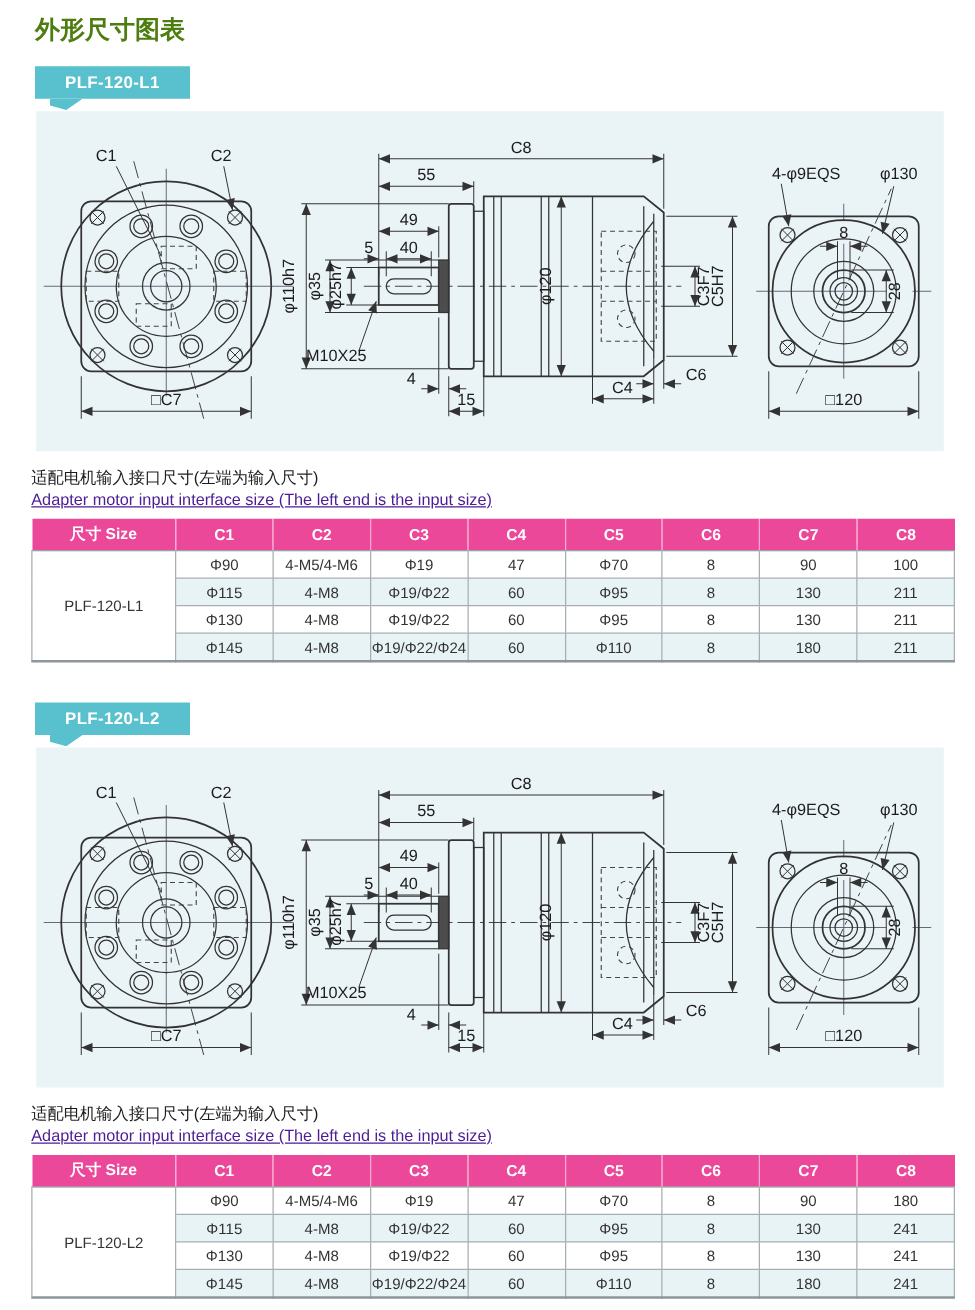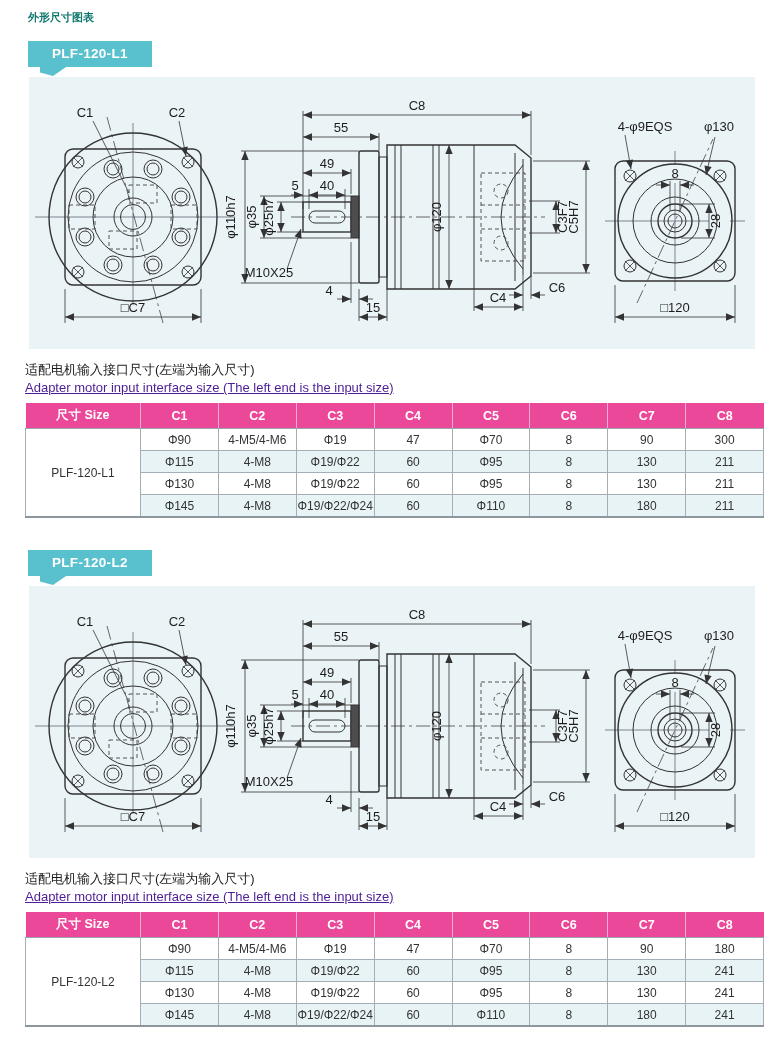--- a/index.html
+++ b/index.html
@@ -1,18 +1,18 @@
 <!DOCTYPE html>
 <html><head>
 <meta charset="utf-8">
 <style>
   html,body{margin:0;padding:0;}
   body{width:780px;height:1048px;background:#ffffff;overflow:hidden;
        font-family:"Liberation Sans",sans-serif;color:#222;}
-  .page-title{font-size:11px;font-weight:bold;color:#0f766e;margin:10px 0 2px 28px;}
+  .page-title{font-size:20px;font-weight:bold;color:#4d7c0f;margin:10px 0 2px 28px;}
   .page-subtitle{font-size:13px;color:#4a4a4a;margin:0 0 0 28px;}
   .badge{display:inline-block;position:relative;background:#58c1cd;color:#fff;
          font-weight:bold;font-size:13.5px;padding:5px 24px 6px 24px;
          margin:14px 0 0 28px;letter-spacing:.3px;}
   .badge::after{content:"";position:absolute;left:12px;bottom:-9px;width:26px;height:9px;
          background:#58c1cd;clip-path:polygon(0 0,100% 0,50% 100%,0 60%);}
   .sec2 .badge{margin-top:32px;}
   .panel{width:726px;height:272px;background:#eaf3f6;margin:10px 0 0 29px;}
   .panel svg{display:block;width:726px;height:272px;}
   .sub-zh{font-size:13px;color:#1c1c1c;margin:12px 0 1px 25px;}
@@ -285,21 +285,21 @@
       <tbody>
         <tr>
           <td class="model" rowspan="4">PLF-120-L1</td>
           <td>Φ90</td>
           <td>4-M5/4-M6</td>
           <td>Φ19</td>
           <td>47</td>
           <td>Φ70</td>
           <td>8</td>
           <td>90</td>
-          <td>300</td>
+          <td>100</td>
         </tr>
         <tr>
           <td>Φ115</td>
           <td>4-M8</td>
           <td>Φ19/Φ22</td>
           <td>60</td>
           <td>Φ95</td>
           <td>8</td>
           <td>130</td>
           <td>211</td>

